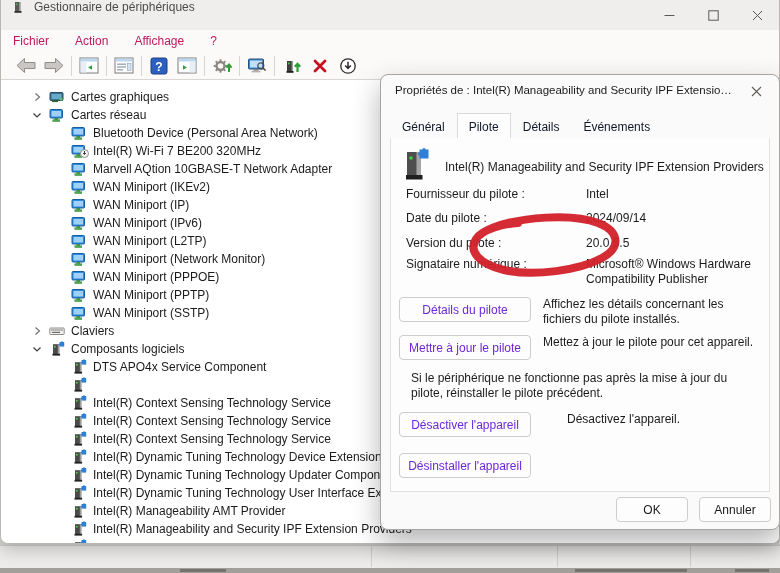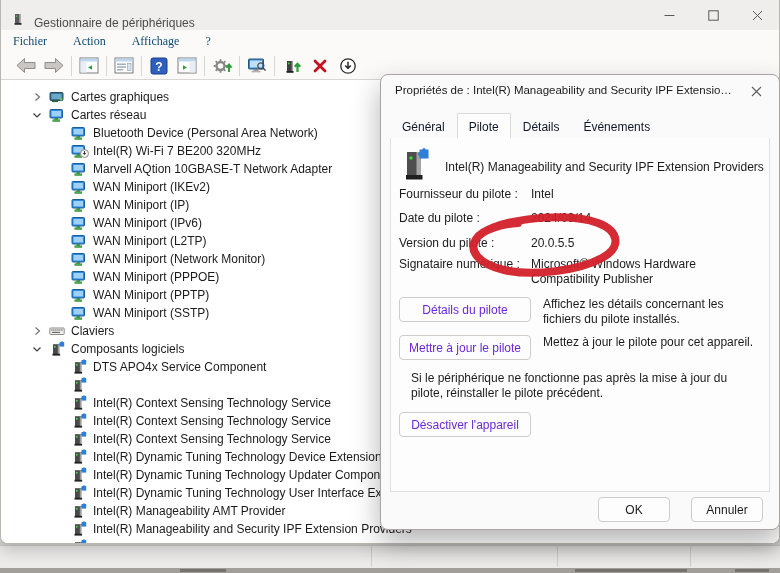--- a/index.html
+++ b/index.html
@@ -8,26 +8,26 @@
        -webkit-font-smoothing:antialiased;}
   
   .bg-bar{position:absolute;left:0;right:0;top:545px;height:23px;background:#edebe9;border-top:1px solid #cfcdca;z-index:1;}
   .bg-sep{position:absolute;top:546px;height:21px;width:1px;background:#d2d0cd;z-index:1;}
   .bg-strip{position:absolute;left:0;right:0;top:568px;height:5px;background:#a29e9a;z-index:1;}
   .bg-smudge{position:absolute;top:569px;height:3px;background:#5f5c58;opacity:.65;z-index:1;}
   
   .main-window{position:absolute;left:0;top:0;width:778px;height:543px;background:#fff;
      border:1px solid #bab6b2;border-top:none;border-radius:0 0 8px 8px;overflow:hidden;
      box-shadow:0 6px 16px rgba(0,0,0,.20);z-index:5;}
-  .titlebar{height:30px;background:#f0eeec;display:flex;align-items:flex-end;padding-left:10px;}
+  .titlebar{height:30px;background:#f0eeec;display:flex;align-items:flex-start;padding-left:10px;}
   .titlebar .app-title{color:#4d4b49;margin-left:8px;}
   .win-controls{margin-left:auto;display:flex;align-items:center;height:100%;}
   .win-btn{width:44px;height:100%;display:flex;align-items:center;justify-content:center;color:#5a5856;}
   .menubar{height:22px;background:#fbfaf9;display:flex;align-items:center;padding-left:12px;gap:26px;}
-  .menu-item{color:#0c4a6e;font-family:Liberation Serif, serif;}
+  .menu-item{color:#be185d;}
   .toolbar{height:27px;background:#fbfaf9;border-bottom:1px solid #d9d6d3;display:flex;align-items:center;padding-left:8px;}
   .tb-group{display:flex;align-items:center;gap:4px;padding:0 5px;}
   .tb-sep{width:1px;height:20px;background:#d8d5d2;}
   .tb-btn{display:flex;align-items:center;justify-content:center;width:24px;height:22px;}
   
   .tree{position:absolute;left:0;top:80px;right:0;bottom:0;background:#fff;padding-top:8px;overflow:hidden;}
   .tree-row{height:18px;display:flex;align-items:center;white-space:nowrap;}
   .tree-row.lvl0{padding-left:30px;}
   .tree-row.lvl1{padding-left:70px;}
   .chev{width:12px;margin-right:6px;display:flex;align-items:center;justify-content:center;}
@@ -38,28 +38,28 @@
   .dialog{position:absolute;left:380px;top:74px;width:398px;height:454px;background:#fbfafa;
      border:1px solid #a9a49f;border-radius:8px;box-shadow:0 12px 28px rgba(0,0,0,.30);z-index:10;}
   .dlg-title{position:absolute;top:9px;left:14px;right:42px;white-space:nowrap;overflow:hidden;text-overflow:ellipsis;color:#1b1b1b;font-size:11.5px;}
   .dlg-close{position:absolute;top:4px;right:10px;width:26px;height:24px;display:flex;align-items:center;justify-content:center;color:#5f5d5b;font-size:13px;}
   .tabs{position:absolute;top:38px;left:9px;right:9px;height:25px;display:flex;align-items:flex-end;border-bottom:1px solid #dcd9d6;}
   .tab{padding:4px 11px 4px 11px;color:#0f172a;border:1px solid transparent;margin-bottom:-1px;}
   .tab.active{background:#fdfdfd;border:1px solid #dcd9d6;border-bottom:1px solid #fdfdfd;padding-top:6px;margin-top:44px;}
   .tab-page{position:absolute;top:63px;left:9px;right:9px;bottom:37px;background:#fdfdfd;border:1px solid #e3e1de;border-top:none;}
   .dev-head{position:absolute;top:9px;left:10px;display:flex;align-items:center;}
   .dev-name{margin-left:14px;white-space:nowrap;}
-  .f-row{position:absolute;left:8px;right:10px;display:flex;}
+  .f-row{position:absolute;left:15px;right:10px;display:flex;gap:48px;}
   .f-label{width:132px;flex:0 0 132px;color:#1b1b1b;}
   .f-value{flex:1;line-height:15px;}
   .act-row{position:absolute;left:8px;right:8px;display:flex;}
   .dlg-btn{width:130px;flex:0 0 130px;height:23px;background:#fdfdfd;border:1px solid #cfccc9;border-radius:4px;
      display:flex;align-items:center;justify-content:center;color:#6d28d9;}
   .act-desc{margin-left:12px;flex:1;line-height:15px;}
-  .dlg-footer{position:absolute;bottom:7px;right:16px;display:flex;gap:21px;justify-content:center;}
+  .dlg-footer{position:absolute;bottom:7px;right:8px;display:flex;gap:11px;justify-content:center;}
   .footer-btn{width:70px;height:23px;background:#fdfdfd;border:1px solid #cfccc9;border-radius:4px;
      display:flex;align-items:center;justify-content:center;}
   
   .annotation{position:absolute;left:462px;top:210px;width:164px;height:70px;z-index:20;pointer-events:none;}
 </style>
 </head>
 <body>
 
 <div class="bg-bar"></div>
 <div class="bg-sep" style="left:371px"></div>
@@ -559,22 +559,24 @@
         </div>
         <div class="act-row" style="top: 197px;">
           <div class="dlg-btn">Mettre à jour le pilote</div>
           <div class="act-desc">Mettez à jour le pilote pour cet appareil.</div>
         </div>
         <div class="act-row" style="top: 233px;">
           <div class="act-desc">Si le périphérique ne fonctionne pas après la mise à jour du pilote, réinstaller le pilote précédent.</div>
         </div>
         <div class="act-row" style="top: 274px; gap: 24px;">
           <div class="dlg-btn">Désactiver l'appareil</div>
+          <div class="act-desc">Désactivez l'appareil.</div>
         </div>
         <div class="act-row" style="top: 315px;">
+          <div class="dlg-btn">Désinstaller l'appareil</div>
         </div>
       </div>
   </div>
   <div class="dlg-footer">
     <div class="footer-btn">OK</div>
     <div class="footer-btn">Annuler</div>
   </div>
 </div>
 
 <svg class="annotation" viewBox="0 0 164 70">

